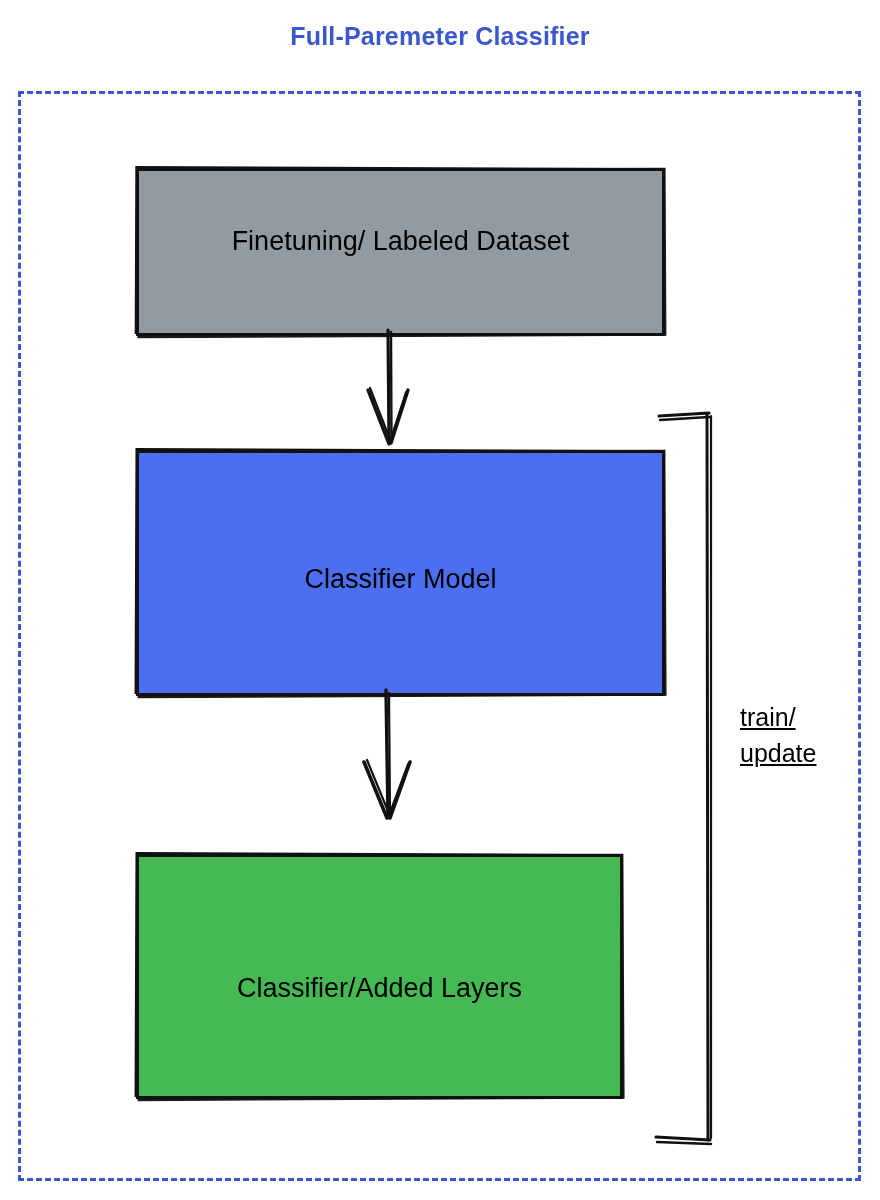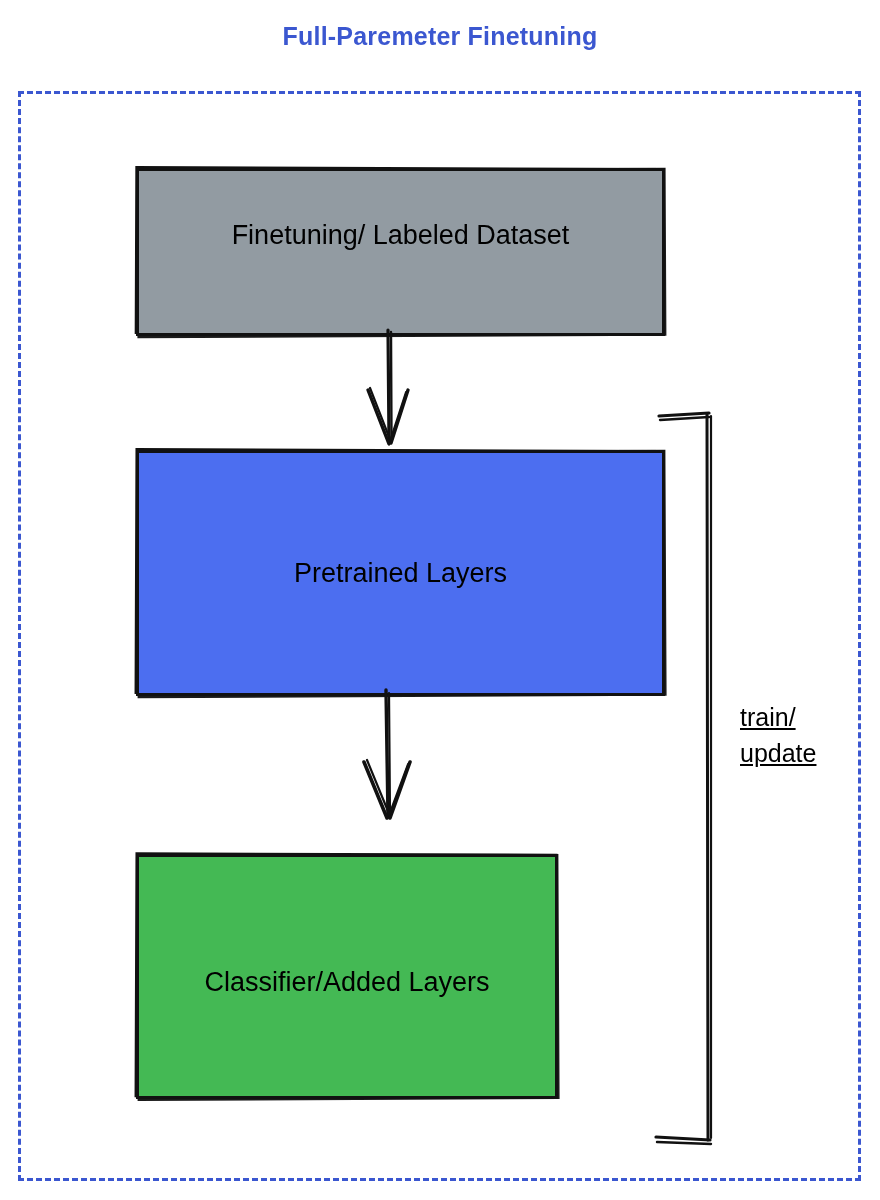--- a/index.html
+++ b/index.html
@@ -69,34 +69,35 @@
   }
   .node .node-label {
     position: absolute;
     left: 0;
     width: 100%;
     text-align: center;
     color: #000000;
     font-size: 27px;
     font-weight: 400;
     white-space: nowrap;
+    margin-top: 6px;
   }
 
   
   #node-dataset { left: 136px; top: 168px; width: 529px; height: 168px; }
   #node-dataset .fill { background: #929ba2; }
   #node-dataset .node-label { top: 52px; }
 
   
   #node-pretrained { left: 136px; top: 450px; width: 529px; height: 246px; }
   #node-pretrained .fill { background: #4c6ef0; }
   #node-pretrained .node-label { top: 108px; }
 
   
-  #node-classifier { left: 136px; top: 854px; width: 422px; height: 245px; }
+  #node-classifier { left: 136px; top: 854px; width: 487px; height: 245px; }
   #node-classifier .fill { background: #44b954; }
   #node-classifier .node-label { top: 113px; }
 
   
   .arrow-svg { position: absolute; overflow: visible; }
   #arrow-dataset-to-model { left: 340px; top: 330px; width: 100px; height: 125px; }
   #arrow-model-to-classifier { left: 340px; top: 690px; width: 100px; height: 170px; }
 
   
   #feedback-bracket { position: absolute; left: 645px; top: 405px; width: 90px; height: 745px; overflow: visible; }
@@ -108,21 +109,21 @@
     font-size: 25px;
     line-height: 36px;
     text-align: left;
     white-space: nowrap;
   }
   #feedback-label > span { display: block; text-decoration: underline; }
 </style>
 </head>
 <body>
 
-<div id="diagram-title">Full-Paremeter Finetuning</div>
+<div id="diagram-title">Full-Paremeter Classifier</div>
 
 <div id="outer-frame"></div>
 
 <div class="node" id="node-dataset">
   <div class="shadow-a"></div>
   <div class="shadow-b"></div>
   <div class="fill"></div>
   <div class="node-label">Finetuning/ Labeled Dataset</div>
 </div>
 
@@ -132,21 +133,21 @@
   <path d="M28,60 L49,114" stroke="#111111" stroke-width="3.4" fill="none" stroke-linecap="round"></path>
   <path d="M30,58 L51,112" stroke="#111111" stroke-width="2.2" fill="none" stroke-linecap="round"></path>
   <path d="M68,60 L51,113" stroke="#111111" stroke-width="3.4" fill="none" stroke-linecap="round"></path>
   <path d="M66,62 L50,111" stroke="#111111" stroke-width="2" fill="none" stroke-linecap="round"></path>
 </svg>
 
 <div class="node" id="node-pretrained">
   <div class="shadow-a"></div>
   <div class="shadow-b"></div>
   <div class="fill"></div>
-  <div class="node-label">Pretrained Layers</div>
+  <div class="node-label">Classifier Model</div>
 </div>
 
 <svg class="arrow-svg" id="arrow-model-to-classifier" viewBox="0 0 100 170">
   <path d="M46,0 L48,127" stroke="#111111" stroke-width="3.4" fill="none" stroke-linecap="round"></path>
   <path d="M49,3 L50,125" stroke="#111111" stroke-width="2.2" fill="none" stroke-linecap="round"></path>
   <path d="M24,72 L47,128" stroke="#111111" stroke-width="3.6" fill="none" stroke-linecap="round"></path>
   <path d="M27,70 L50,126" stroke="#111111" stroke-width="2.2" fill="none" stroke-linecap="round"></path>
   <path d="M70,72 L50,128" stroke="#111111" stroke-width="3.6" fill="none" stroke-linecap="round"></path>
   <path d="M68,74 L49,125" stroke="#111111" stroke-width="2" fill="none" stroke-linecap="round"></path>
 </svg>

